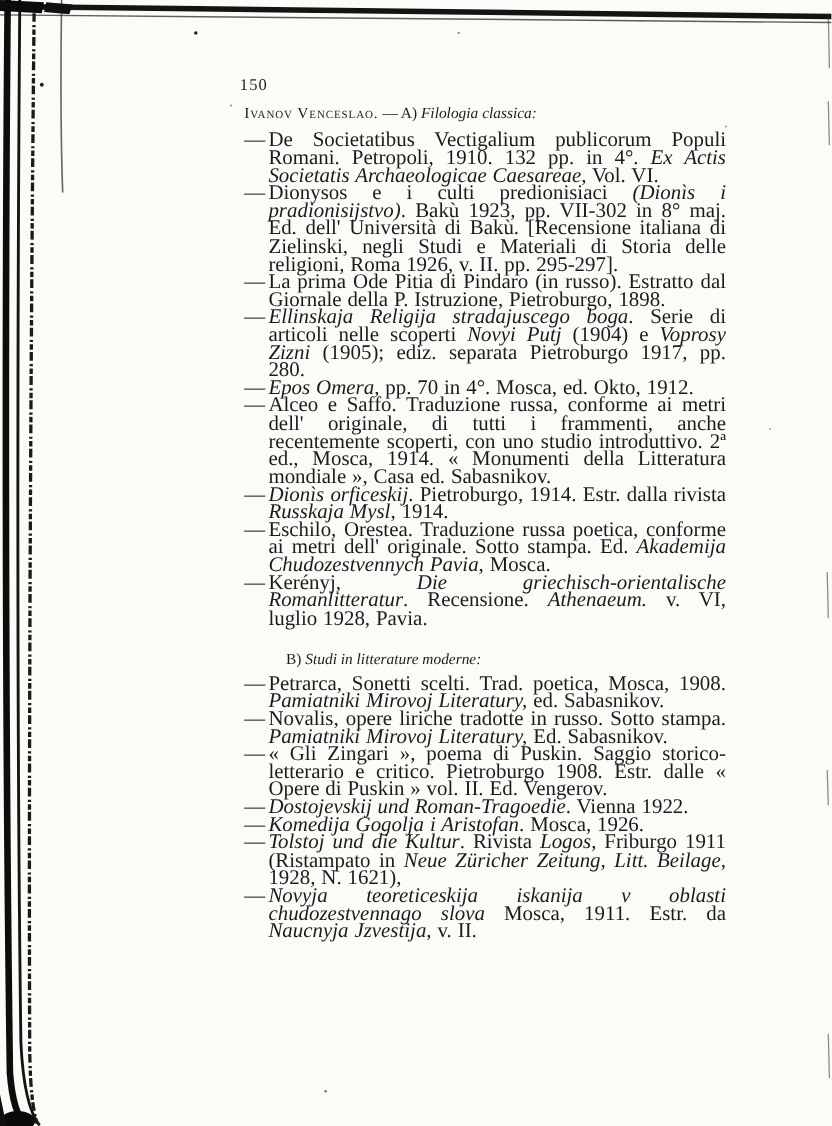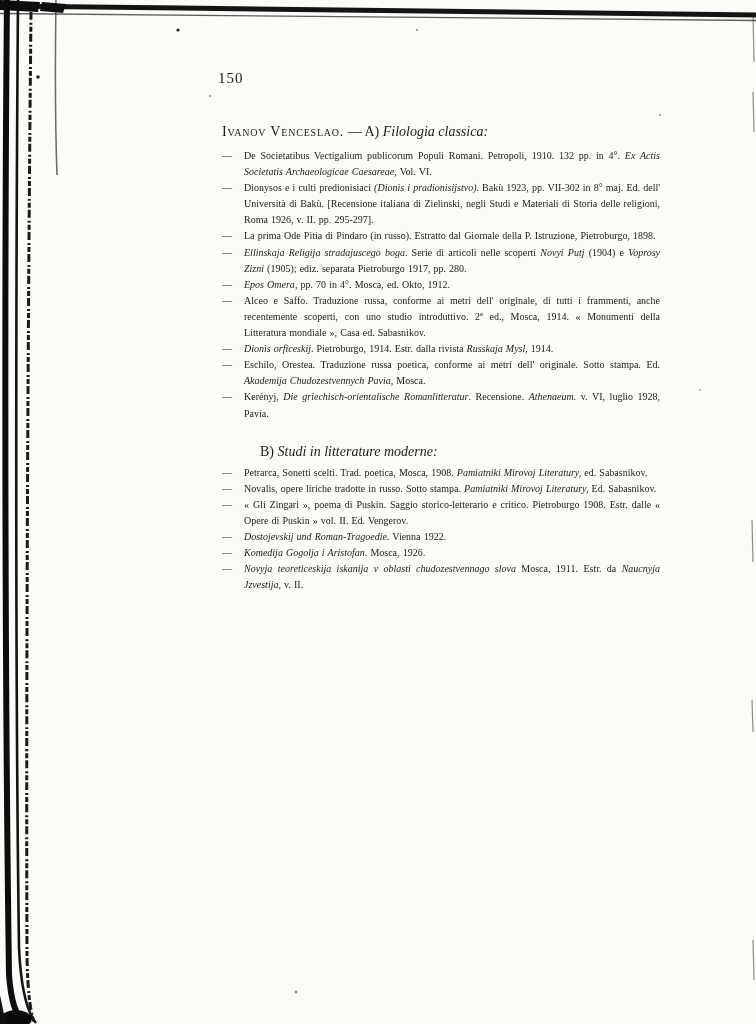--- a/index.html
+++ b/index.html
@@ -23,35 +23,35 @@
   .page-number {
     position: absolute;
     left: 218px;
     top: 70px;
     font-size: 15px;
     letter-spacing: 1px;
   }
   .content {
     position: absolute;
     left: 222px;
-    top: 124px;
+    top: 96px;
     width: 438px;
   }
   .heading {
     font-size: 14px;
     margin: 0 0 8px 0;
     white-space: nowrap;
   }
   .smallcaps {
     font-variant: small-caps;
     letter-spacing: 0.8px;
   }
   .it { font-style: italic; }
   .entries {
-    font-size: 10px;
+    font-size: 19px;
     line-height: 16.1px;
     text-align: justify;
     word-spacing: 0.6px;
   }
   .entry {
     margin: 0;
     padding-left: 22px;
     text-indent: -22px;
   }
   .entry .dash {
@@ -113,16 +113,17 @@
     </div>
 
   <div class="b-heading"><span>B)</span> <span class="it">Studi in litterature moderne:</span></div>
 
   <div class="entries">
       <p class="entry"><span class="dash">—</span><span class="rm">Petrarca, Sonetti scelti. Trad. poetica, Mosca, 1908. </span><span class="it">Pamiatniki Mirovoj Literatury,</span><span class="rm"> ed. Sabasnikov.</span></p>
       <p class="entry"><span class="dash">—</span><span class="rm">Novalis, opere liriche tradotte in russo. Sotto stampa. </span><span class="it">Pamiatniki Mirovoj Literatury,</span><span class="rm"> Ed. Sabasnikov.</span></p>
       <p class="entry"><span class="dash">—</span><span class="rm">« Gli Zingari », poema di Puskin. Saggio storico-letterario e critico. Pietroburgo 1908. Estr. dalle « Opere di Puskin » vol. II. Ed. Vengerov.</span></p>
       <p class="entry"><span class="dash">—</span><span class="it">Dostojevskij und Roman-Tragoedie</span><span class="rm">. Vienna 1922.</span></p>
       <p class="entry"><span class="dash">—</span><span class="it">Komedija Gogolja i Aristofan</span><span class="rm">. Mosca, 1926.</span></p>
+      <p class="entry"><span class="dash">—</span><span class="it">Tolstoj und die Kultur</span><span class="rm">. Rivista </span><span class="it">Logos</span><span class="rm">, Friburgo 1911 (Ristampato in </span><span class="it">Neue Züricher Zeitung, Litt. Beilage,</span><span class="rm"> 1928, N. 1621),</span></p>
       <p class="entry"><span class="dash">—</span><span class="it">Novyja teoreticeskija iskanija v oblasti chudozestvennago slova</span><span class="rm"> Mosca, 1911. Estr. da </span><span class="it">Naucnyja Jzvestija</span><span class="rm">, v. II.</span></p>
     </div>
 
 </div>
 
 </body></html>

